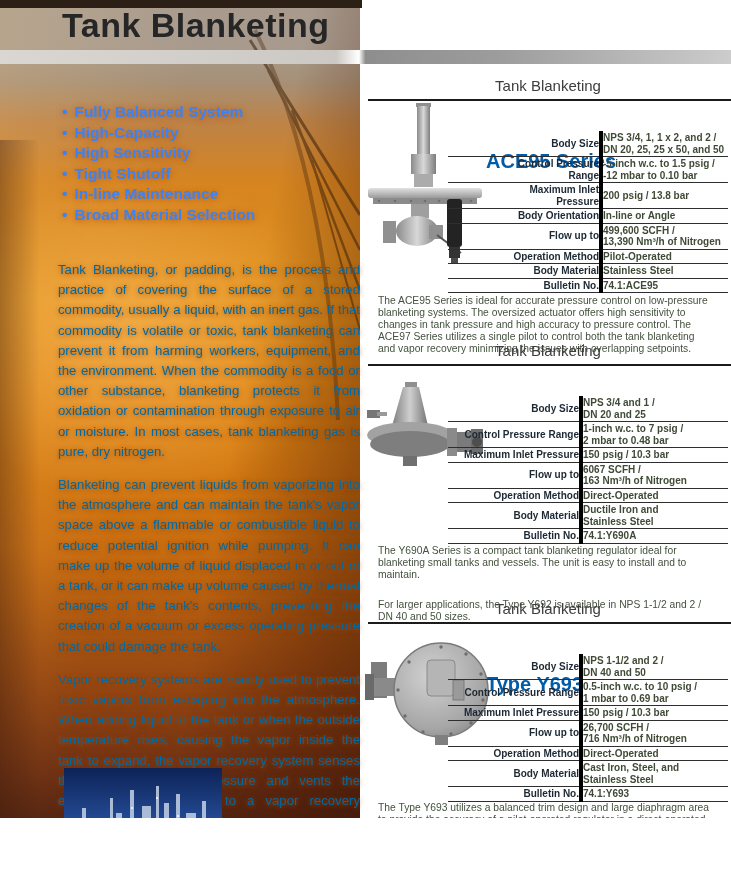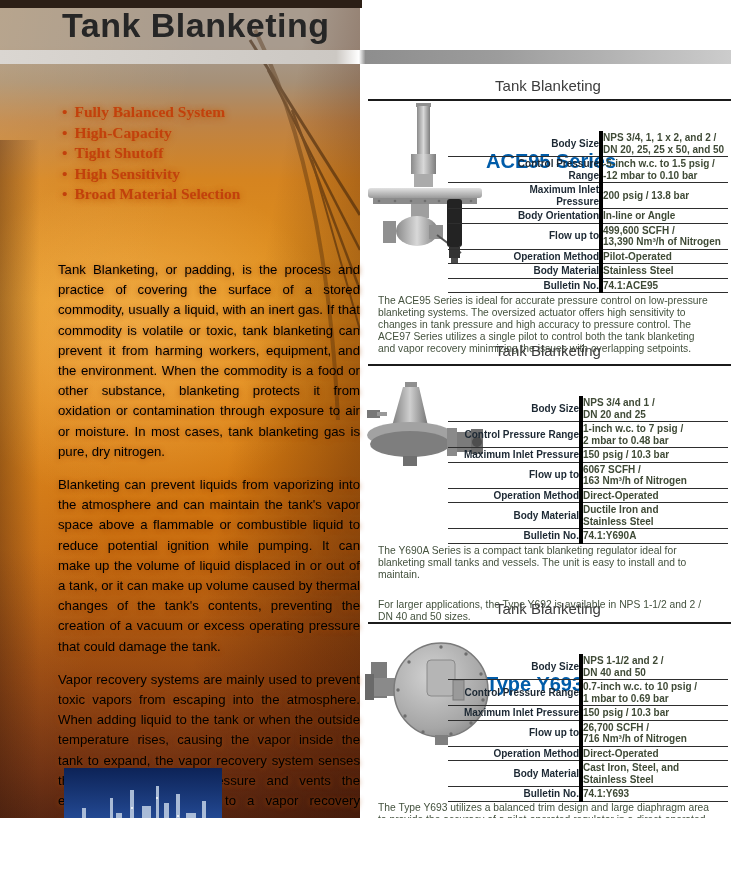--- a/index.html
+++ b/index.html
@@ -34,29 +34,28 @@
     position:absolute; left:62px; top:6px; z-index:5;
     font-size:34px; font-weight:bold; color:#262626; letter-spacing:.5px;
   }
   .band {
     position:absolute; left:0; top:50px; width:731px; height:14px; z-index:6;
     background:linear-gradient(90deg,#dad6d1 0%, #ccc8c3 46%, #ffffff 49.1%, #8e8e8e 50%, #9c9c9c 68%, #cccccc 100%);
   }
 
   .features { position:absolute; left:62px; top:102px; z-index:5; list-style:none; }
   .features li {
-    font-size:15.5px; font-weight:bold; color:#c2410c; line-height:20.5px;
+    font-size:15.5px; font-weight:bold; color:#3b82f6; line-height:20.5px;
     text-shadow:0 1px 6px rgba(190,85,0,0.9);
-    font-family:Liberation Serif, serif;
   }
   .features .dot { margin-right:7px; }
 
   .intro { position:absolute; left:58px; top:260px; width:302px; z-index:5; }
   .intro p {
-    font-size:13.2px; line-height:20.2px; color:#000000; text-align:justify;
+    font-size:13.2px; line-height:20.2px; color:#0369a1; text-align:justify;
     margin-bottom:13px; text-shadow:0 1px 5px rgba(165,70,0,0.85);
   }
 
   .photo { position:absolute; left:64px; top:768px; width:158px; height:110px; z-index:5; }
 
   
   .section { position:absolute; left:365px; width:366px; }
   .s1 { top:75px;  height:265px; }
   .s2 { top:340px; height:258px; }
   .s3 { top:598px; height:285px; }
@@ -101,22 +100,23 @@
       <path d="M255 30 C300 120 330 250 338 420" stroke="#4a2a0c" stroke-width="4" fill="none" opacity=".7"></path>
     </svg>
   </div>
   <div class="top-strip"></div>
   <div class="page-title">Tank Blanketing</div>
   <div class="band"></div>
 
   <ul class="features">
     <li><span class="dot">•</span><span>Fully Balanced System</span></li>
     <li><span class="dot">•</span><span>High-Capacity</span></li>
+    <li><span class="dot">•</span><span>High Sensitivity</span></li>
     <li><span class="dot">•</span><span>Tight Shutoff</span></li>
-    <li><span class="dot">•</span><span>High Sensitivity</span></li>
+    <li><span class="dot">•</span><span>In-line Maintenance</span></li>
     <li><span class="dot">•</span><span>Broad Material Selection</span></li>
   </ul>
 
   <div class="intro">
     <p>Tank Blanketing, or padding, is the process and practice of covering the surface of a stored commodity, usually a liquid, with an inert gas.  If that commodity is volatile or toxic, tank blanketing can prevent it from harming workers, equipment, and the environment.  When the commodity is a food or other substance, blanketing protects it from oxidation or contamination through exposure to air or moisture.  In most cases, tank blanketing gas is pure, dry nitrogen.</p>
     <p>Blanketing can prevent liquids from vaporizing into the atmosphere and can maintain the tank's vapor space above a flammable or combustible liquid to reduce potential ignition while pumping.  It can make up the volume of liquid displaced in or out of a tank, or it can make up volume caused by thermal changes of the tank's contents, preventing the creation of a vacuum or excess operating pressure that could damage the tank.</p>
     <p>Vapor recovery systems are mainly used to prevent toxic vapors from escaping into the atmosphere. When adding liquid to the tank or when the outside temperature rises, causing the vapor inside the tank to expand, the vapor recovery system senses the increase in tank pressure and vents the excessive tank pressure to a vapor recovery system.</p>
   </div>
 
   <div class="photo">
@@ -368,21 +368,21 @@
 
     <table class="spec t2">
       <tbody>
           <tr>
             <td class="lbl">Body Size</td>
             <td class="val">NPS 1-1/2 and 2 /
 DN 40 and 50</td>
           </tr>
       <tr>
             <td class="lbl">Control Pressure Range</td>
-            <td class="val">0.7-inch w.c. to 10 psig /
+            <td class="val">0.5-inch w.c. to 10 psig /
 1 mbar to 0.69 bar</td>
           </tr>
       <tr>
             <td class="lbl">Maximum Inlet Pressure</td>
             <td class="val">150 psig / 10.3 bar</td>
           </tr>
       <tr>
             <td class="lbl">Flow up to</td>
             <td class="val">26,700 SCFH /
 716 Nm³/h of Nitrogen</td>

